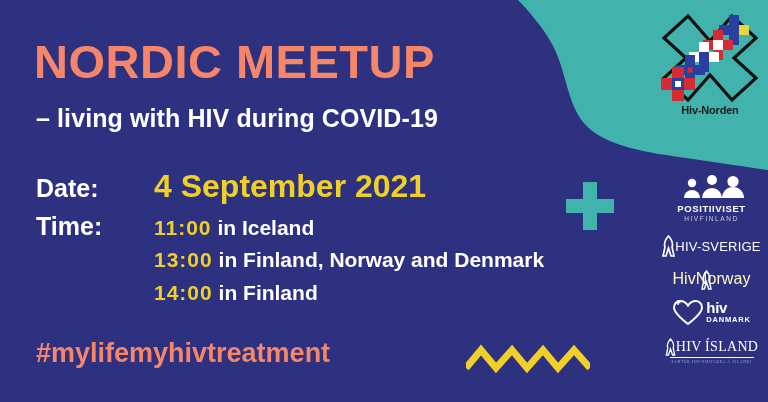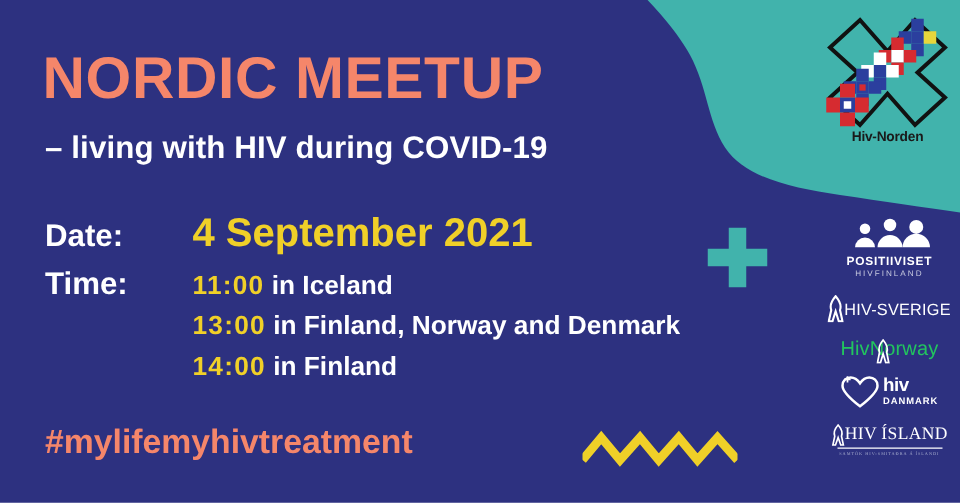--- a/index.html
+++ b/index.html
@@ -161,21 +161,21 @@
   }
   .sp-sve .txt{
     color:#ffffff;
     font-size:13px;
     font-weight:normal;
     letter-spacing:0.2px;
   }
   .sp-nor{
     margin-top:13px;
     position:relative;
-    color:#22c55e;
+    color:#fef9c3;
     font-size:16px;
     letter-spacing:0.1px;
   }
   .sp-dan{
     margin-top:10px;
     display:flex;
     align-items:center;
     justify-content:flex-end;
   }
   .sp-dan .dtxt{ margin-left:2px; text-align:left; line-height:1; }

